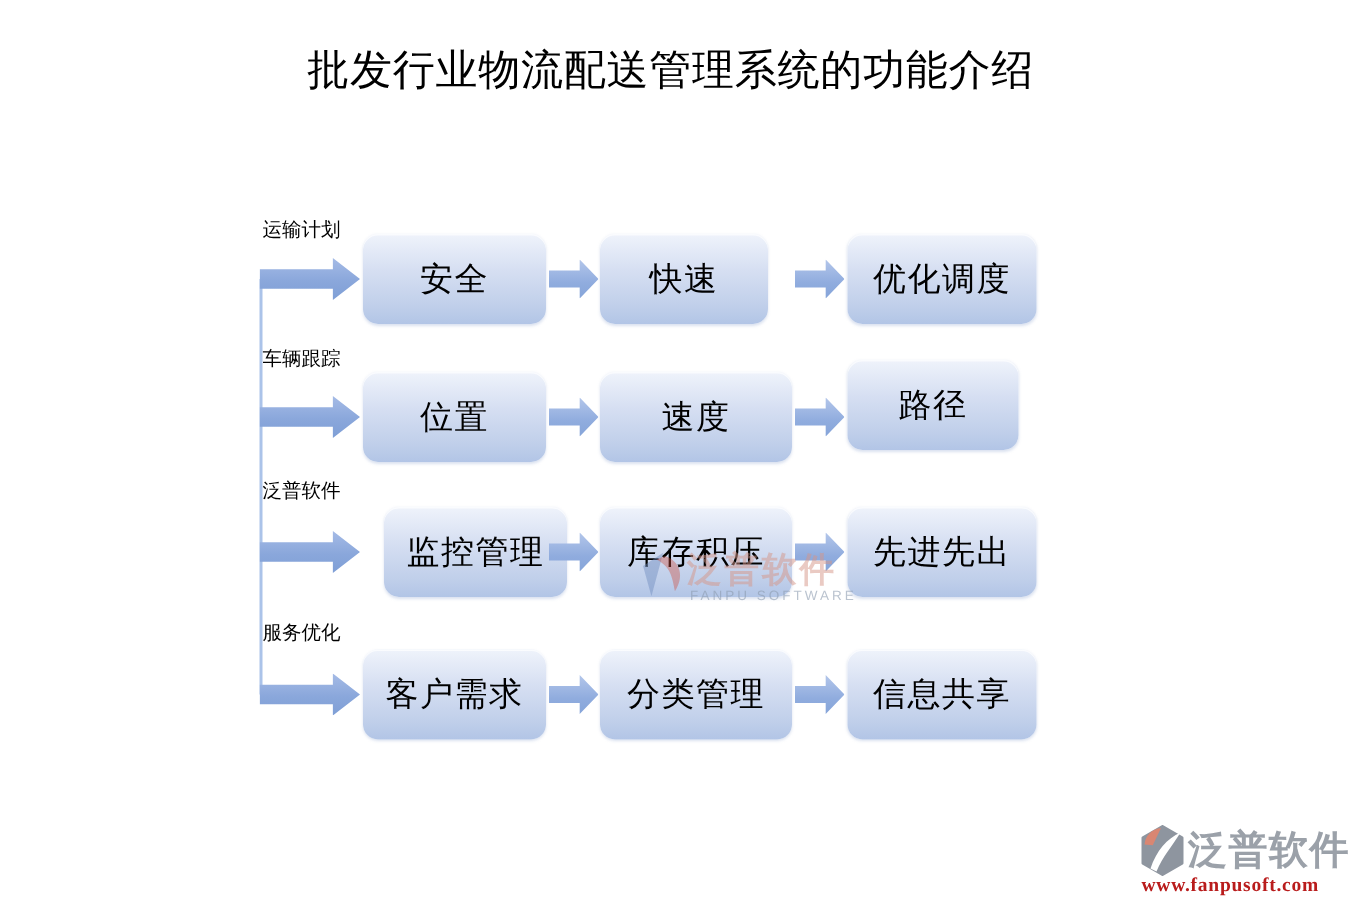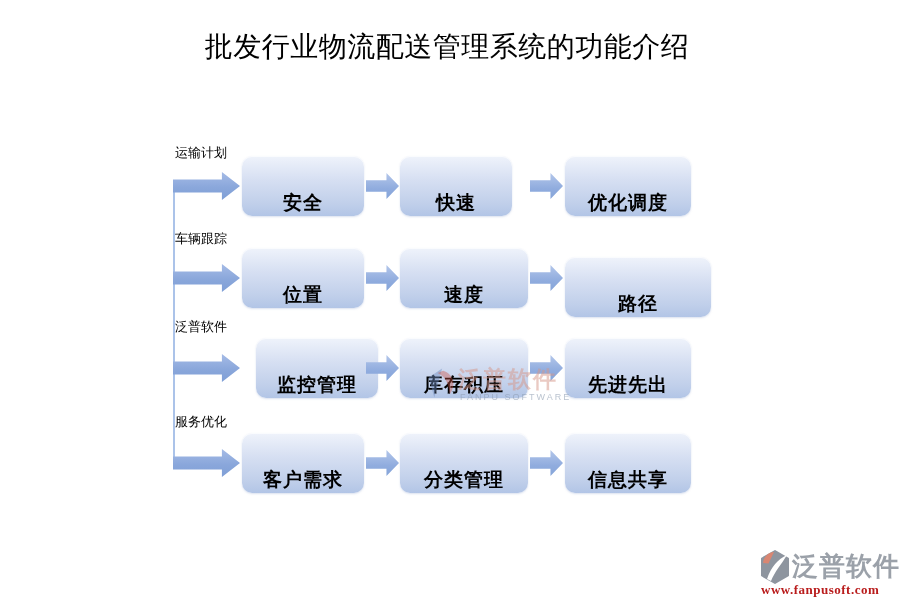--- a/index.html
+++ b/index.html
@@ -43,24 +43,23 @@
     position:absolute;width:33px;height:26px;
     background:linear-gradient(180deg,#b3c6ea 0%,#90acde 60%,#86a5d9 100%);
     clip-path:polygon(0 28%,62% 28%,62% 0,100% 50%,62% 100%,62% 72%,0 72%);
   }
   
   .node{
     position:absolute;height:60px;
     border-radius:10px;
     background:linear-gradient(180deg,#eff3fb 0%,#d6dff2 40%,#c0cfea 80%,#b2c5e6 100%);
     box-shadow:inset 0 1px 0 rgba(255,255,255,.7), 0 1px 2px rgba(150,170,210,.35);
-    display:flex;align-items:flex-end;justify-content:center;
-    font-size:19px;color:#000000;letter-spacing:1px;
+    display:flex;align-items:center;justify-content:center;
+    font-size:22px;color:#000000;letter-spacing:1px;
     white-space:nowrap;
-    font-weight:bold;
   }
   
   .watermark{position:absolute;left:424px;top:362px;width:160px;height:44px;pointer-events:none;}
   .watermark .wm-logo{position:absolute;left:0;top:2px;}
   .watermark .wm-name{
     position:absolute;left:34px;top:2px;
     font-size:23px;font-weight:bold;color:rgba(214,150,135,0.50);
     letter-spacing:2px;white-space:nowrap;
   }
   .watermark .wm-sub{
@@ -109,21 +108,21 @@
   <div class="branch-label" style="top:230px">车辆跟踪</div>
   <div class="big-arrow" style="top:264px"></div>
   <div class="node" style="left:242px;top:248px;width:122px">
       <span>位置</span>
     </div>
   <div class="small-arrow" style="left:366px;top:265px"></div>
   <div class="node" style="left:400px;top:248px;width:128px">
       <span>速度</span>
     </div>
   <div class="small-arrow" style="left:530px;top:265px"></div>
-  <div class="node" style="left:565px;top:257px;width:146px">
+  <div class="node" style="left:565px;top:240px;width:114px">
       <span>路径</span>
     </div>
 
   <div class="branch-label" style="top:318px">泛普软件</div>
   <div class="big-arrow" style="top:354px"></div>
   <div class="node" style="left:256px;top:338px;width:122px">
       <span>监控管理</span>
     </div>
   <div class="small-arrow" style="left:366px;top:355px"></div>
   <div class="node" style="left:400px;top:338px;width:128px">

